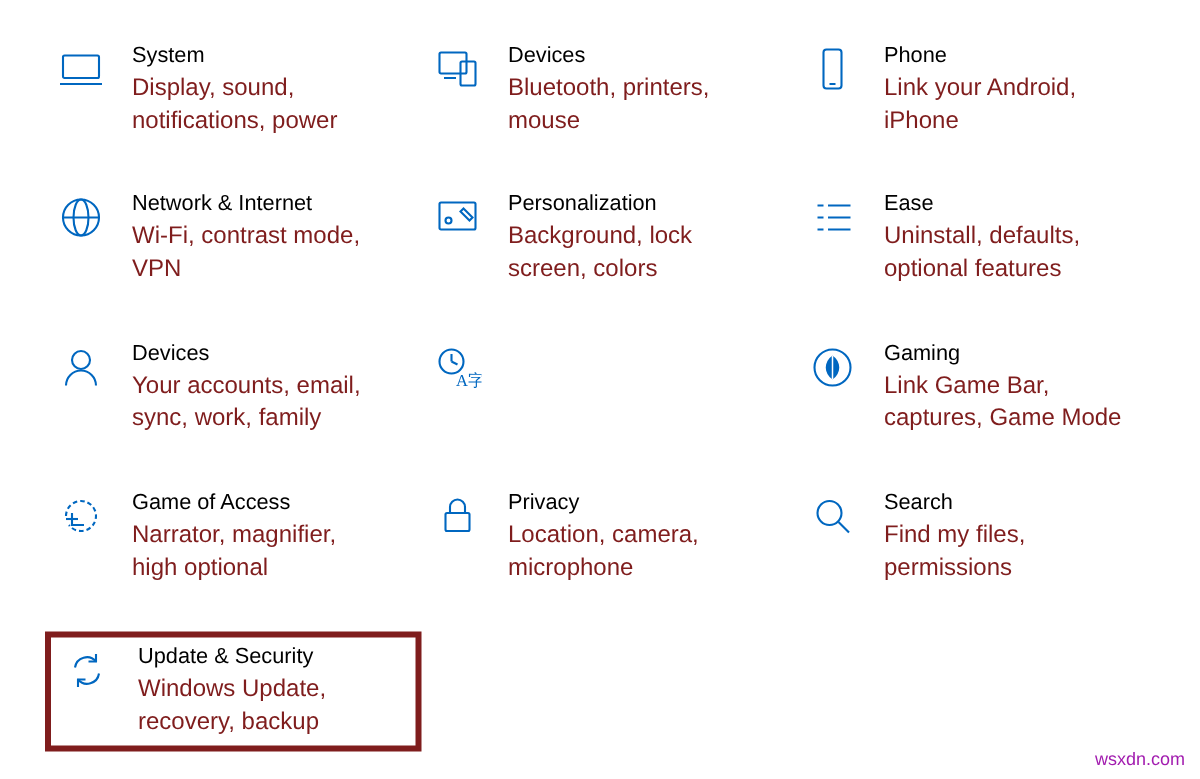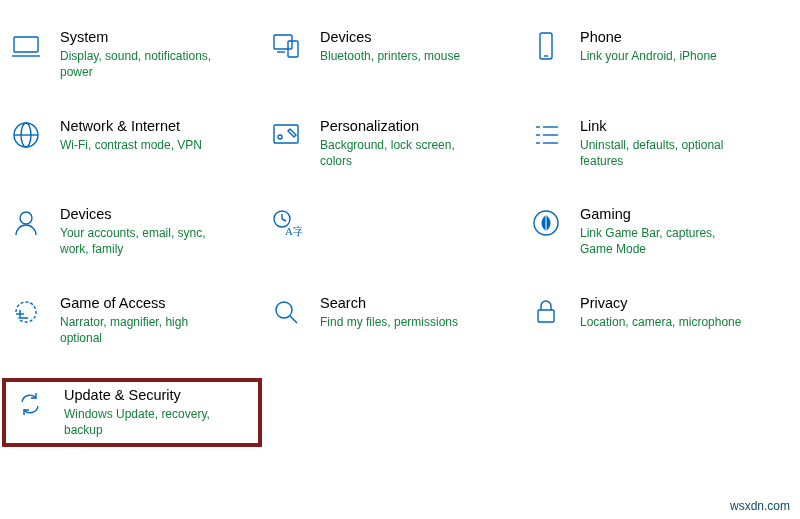--- a/index.html
+++ b/index.html
@@ -9,21 +9,21 @@
       width: 800px;
       height: 519px;
       overflow: hidden;
       position: relative;
     }
     .grid {
       display: grid;
       grid-template-columns: repeat(3, 1fr);
       column-gap: 0;
       row-gap: 28px;
-      padding: 24px 18px 10px 2px;
+      padding: 24px 18px 10px 30px;
     }
     .tile {
       display: flex;
       align-items: flex-start;
       gap: 16px;
       padding: 4px 6px;
       cursor: pointer;
     }
     .icon-box {
       width: 36px;
@@ -37,34 +37,34 @@
     .icon-box svg { width: 32px; height: 32px; stroke: #0067c0; fill: none; stroke-width: 1.4; }
     .text-box { padding-top: 0; }
     .title {
       font-size: 14.5px;
       color: #000;
       font-weight: 400;
       line-height: 1.25;
       margin-bottom: 2px;
     }
     .desc {
-      font-size: 12px;
-      color: #15803d;
+      font-size: 16px;
+      color: #7f1d1d;
       line-height: 1.35;
       max-width: 170px;
     }
     .highlight {
       border: 4px solid #7f1d1d;
     }
     .watermark {
       position: absolute;
       bottom: 6px;
       right: 10px;
       font-size: 12px;
-      color: #0c4a6e;
+      color: #a21caf;
       font-family: Arial, sans-serif;
     }
   </style>
 </head>
 <body>
 
 <div class="grid">
 
   <div class="tile">
     <div class="icon-box">
@@ -139,21 +139,21 @@
       <svg viewBox="0 0 32 32">
           <line x1="6" y1="8" x2="10" y2="8"></line>
           <line x1="13" y1="8" x2="28" y2="8"></line>
           <line x1="6" y1="16" x2="10" y2="16"></line>
           <line x1="13" y1="16" x2="28" y2="16"></line>
           <line x1="6" y1="24" x2="10" y2="24"></line>
           <line x1="13" y1="24" x2="28" y2="24"></line>
         </svg>
     </div>
     <div class="text-box">
-      <div class="title">Link</div>
+      <div class="title">Ease</div>
       <div class="desc">Uninstall, defaults, optional features</div>
     </div>
   </div>
 
   <div class="tile">
     <div class="icon-box">
       <svg viewBox="0 0 32 32">
           <circle cx="16" cy="11" r="6"></circle>
           <path d="M6 28 a10 10 0 0 1 20 0"></path>
         </svg>
@@ -199,40 +199,40 @@
     </div>
     <div class="text-box">
       <div class="title">Game of Access</div>
       <div class="desc">Narrator, magnifier, high optional</div>
     </div>
   </div>
 
   <div class="tile">
     <div class="icon-box">
       <svg viewBox="0 0 32 32">
+          <rect x="8" y="14" width="16" height="12" rx="1"></rect>
+          <path d="M11 14 v-4 a5 5 0 0 1 10 0 v4"></path>
+        </svg>
+    </div>
+    <div class="text-box">
+      <div class="title">Privacy</div>
+      <div class="desc">Location, camera, microphone</div>
+    </div>
+  </div>
+
+  <div class="tile">
+    <div class="icon-box">
+      <svg viewBox="0 0 32 32">
           <circle cx="14" cy="14" r="8"></circle>
           <line x1="20" y1="20" x2="27" y2="27"></line>
         </svg>
     </div>
     <div class="text-box">
       <div class="title">Search</div>
       <div class="desc">Find my files, permissions</div>
-    </div>
-  </div>
-
-  <div class="tile">
-    <div class="icon-box">
-      <svg viewBox="0 0 32 32">
-          <rect x="8" y="14" width="16" height="12" rx="1"></rect>
-          <path d="M11 14 v-4 a5 5 0 0 1 10 0 v4"></path>
-        </svg>
-    </div>
-    <div class="text-box">
-      <div class="title">Privacy</div>
-      <div class="desc">Location, camera, microphone</div>
     </div>
   </div>
 
   <div class="tile highlight">
     <div class="icon-box">
       <svg viewBox="0 0 32 32">
           <path d="M8 14 a8 8 0 0 1 14 -4"></path>
           <polyline points="22 5 22 10 17 10"></polyline>
           <path d="M24 18 a8 8 0 0 1 -14 4"></path>
           <polyline points="10 27 10 22 15 22"></polyline>

